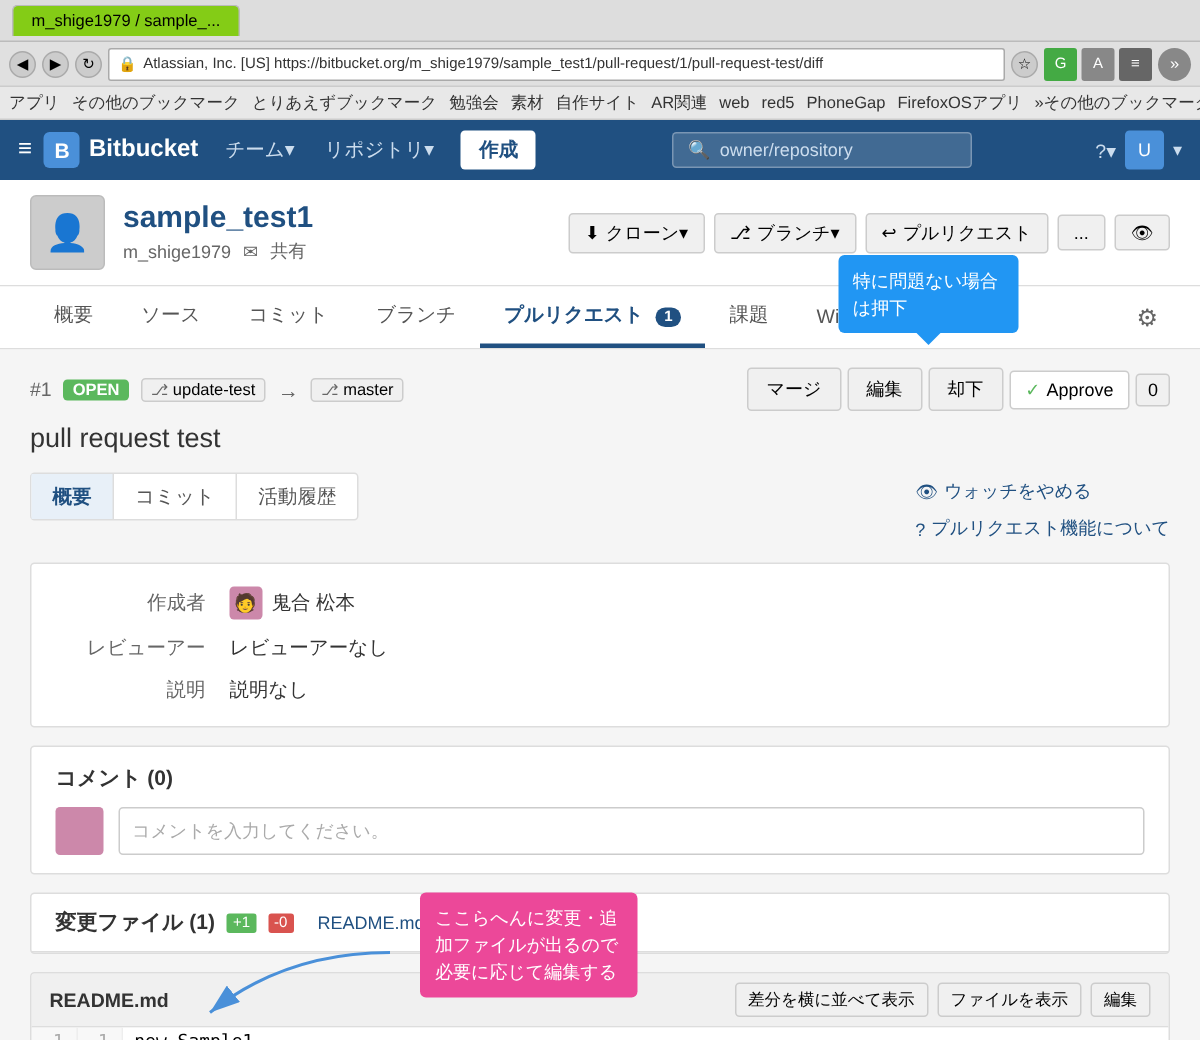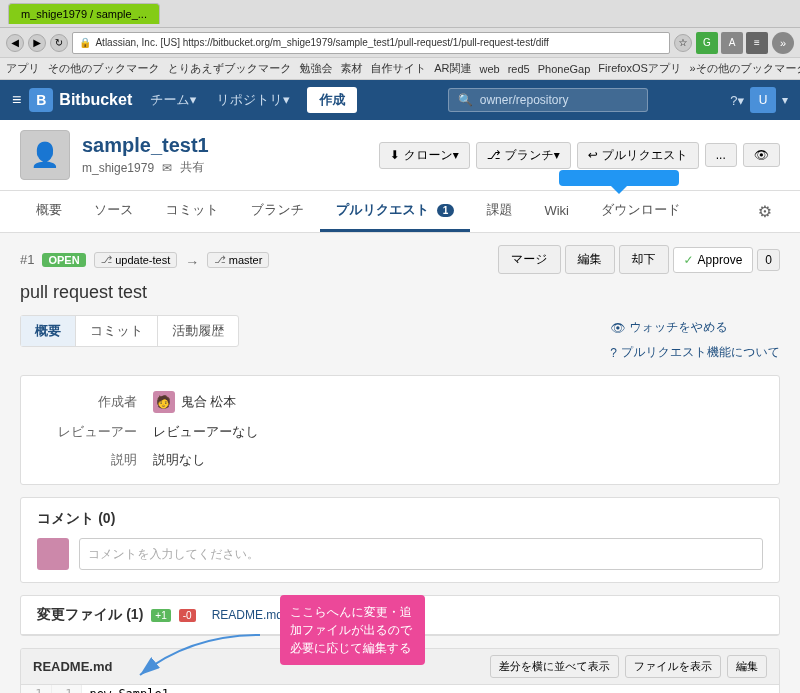--- a/index.html
+++ b/index.html
@@ -65,21 +65,21 @@
     .tooltip-box { position: absolute; background: #2196F3; color: #fff; padding: 8px 10px; border-radius: 4px; font-size: 12px; line-height: 1.5; z-index: 100; width: 120px; }
     .tooltip-arrow { position: absolute; bottom: -8px; left: 50%; transform: translateX(-50%); width: 0; height: 0; border-left: 8px solid transparent; border-right: 8px solid transparent; border-top: 8px solid #2196F3; }
 
     
     .pr-tabs { display: flex; gap: 0; margin-bottom: 12px; background: #fff; border: 1px solid #ddd; border-radius: 3px; display: inline-flex; }
     .pr-tab { padding: 6px 14px; font-size: 13px; cursor: pointer; color: #555; border-right: 1px solid #ddd; }
     .pr-tab:last-child { border-right: none; }
     .pr-tab.active { background: #e8f0f8; color: #205081; font-weight: bold; }
 
     
-    .pr-meta-section { background: #fff; border: 1px solid #ddd; border-radius: 3px; padding: 10px 16px; margin-bottom: 12px; font-family: Liberation Serif, serif; }
+    .pr-meta-section { background: #fff; border: 1px solid #ddd; border-radius: 3px; padding: 10px 16px; margin-bottom: 12px; }
     .pr-meta-row { display: flex; align-items: center; padding: 5px 0; font-size: 13px; }
     .pr-meta-label { width: 100px; color: #666; text-align: right; margin-right: 16px; }
     .pr-meta-value { color: #333; display: flex; align-items: center; gap: 6px; }
     .pr-author-avatar { width: 22px; height: 22px; background: #c8a; border-radius: 3px; display: flex; align-items: center; justify-content: center; font-size: 12px; overflow: hidden; }
     .side-link { color: #205081; font-size: 12px; cursor: pointer; display: flex; align-items: center; gap: 4px; padding: 4px 0; }
 
     
     .comments-section { background: #fff; border: 1px solid #ddd; border-radius: 3px; padding: 12px 16px; margin-bottom: 12px; }
     .section-title { font-size: 14px; font-weight: bold; color: #333; margin-bottom: 10px; }
     .comment-input-row { display: flex; gap: 10px; align-items: flex-start; }
@@ -234,20 +234,21 @@
       <span>master</span>
     </span>
 
     <div style="margin-left:auto;display:flex;align-items:center;gap:4px;">
       <button class="pr-btn">マージ</button>
       <button class="pr-btn">編集</button>
 
       <div style="position:relative;display:inline-block;">
         <button class="pr-btn">却下</button>
         <div class="tooltip-box" style="top:-75px;right:-10px;">
+          <span>特に問題ない場合は押下</span>
           <div class="tooltip-arrow"></div>
         </div>
       </div>
       <button class="approve-btn">
         <span class="approve-check">✓</span>
         <span>Approve</span>
       </button>
       <span class="approve-count">0</span>
     </div>
   </div>

